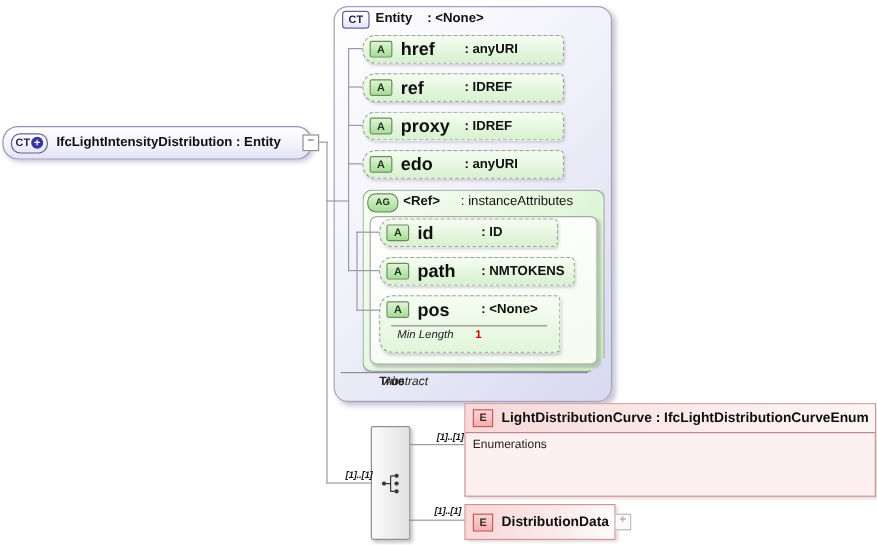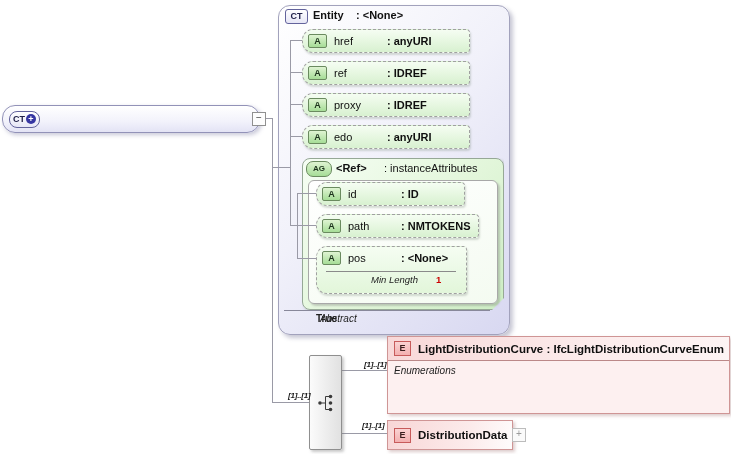--- a/index.html
+++ b/index.html
@@ -40,28 +40,28 @@
   .entity-type{position:absolute;left:356px;top:9px;z-index:2;font-size:11px;font-weight:bold;color:#111;}
 
   
   .attr{position:absolute;height:22px;z-index:4;display:flex;align-items:center;
     border:1px dashed #a0a0a0;border-radius:11px 4px 4px 11px;
     background:linear-gradient(#f5fdf2,#d8f1d0);
     box-shadow:1px 2px 2px rgba(100,120,100,.25);}
   .a-badge{flex:0 0 17px;height:12px;margin-left:5px;border:1px solid #6a8a5f;border-radius:2px;
     background:linear-gradient(#dff4d2,#a6dd97);font-size:9px;font-weight:bold;color:#1d331d;
     text-align:center;line-height:12px;}
-  .a-name{margin-left:7px;width:53px;font-size:11px;font-weight:normal;color:#0f0f0f;white-space:nowrap;}
+  .a-name{margin-left:7px;width:53px;font-size:15px;font-weight:bold;color:#0f0f0f;white-space:nowrap;}
   .a-type{font-size:11px;font-weight:bold;color:#0f0f0f;white-space:nowrap;text-align:center;}
   .attr-tall{position:absolute;z-index:4;border:1px dashed #a0a0a0;border-radius:11px 4px 4px 11px;
     background:linear-gradient(#f5fdf2,#e2f6da);box-shadow:1px 2px 2px rgba(100,120,100,.25);}
   .attr-tall .row1{height:22px;display:flex;align-items:center;}
   .facet-line{margin:2px 0 0 9px;width:130px;border-top:1px solid #8a8a8a;}
   .facet-row{display:flex;margin:2px 0 0 14px;}
-  .facet-label{font-size:9.5px;font-style:italic;color:#222;margin-left:40px;}
+  .facet-label{font-size:9.5px;font-style:italic;color:#222;}
   .facet-value{margin-left:18px;font-size:9.5px;font-weight:bold;color:#cc0000;}
 
   
   .ag-box{position:absolute;left:302px;top:158px;width:200px;height:150px;z-index:1;
     border:1px solid #96a896;border-radius:8px;
     background:linear-gradient(135deg,#f6fef4 0%,#e2f6da 55%,#cdeec4 100%);
     box-shadow:2px 2px 3px rgba(110,130,110,.4);
     clip-path:polygon(0 0,100% 0,100% calc(100% - 12px),calc(100% - 12px) 100%,0 100%);}
   .ag-badge{position:absolute;left:306px;top:161px;width:24px;height:14px;z-index:2;
     border:1px solid #6a8a5f;border-radius:7px;background:linear-gradient(#dff4d2,#a6dd97);
@@ -92,21 +92,21 @@
   .ldc-header{position:absolute;left:0;top:0;right:0;height:23px;
     border-bottom:1px solid #bb8888;
     background:linear-gradient(100deg,#f8d8d8,#fcecec 60%,#fdf4f4);
     display:flex;align-items:center;}
   .ldc-enum-area{position:absolute;left:0;top:24px;right:0;bottom:0;
     background:linear-gradient(100deg,#f9dада,#fbe4e4 50%,#fefafa);}
   .e-badge{flex:0 0 15px;height:13px;margin-left:6px;border:1px solid #c75b5b;
     background:linear-gradient(#fad3d3,#f3b0b0);font-size:9px;font-weight:bold;color:#3a1f1f;
     text-align:center;line-height:13px;}
   .e-title{margin-left:7px;font-size:11.5px;font-weight:bold;color:#0f0f0f;white-space:nowrap;}
-  .enum-label{position:absolute;left:6px;top:4px;font-size:10px;font-style:italic;color:#222;}
+  .enum-label{position:absolute;left:6px;top:4px;font-size:10px;color:#222;}
   .enum-col{position:absolute;left:70px;top:3px;display:flex;flex-direction:column;}
   .enum-val{font-size:9.5px;color:#8f8f8f;line-height:11px;}
   .dd-box{left:387px;top:420px;width:124px;height:28px;display:flex;align-items:center;
     background:linear-gradient(100deg,#f8d6d6,#fcebeb 65%,#fefcfc);}
   .expand-box{position:absolute;left:512px;top:428px;width:12px;height:12px;z-index:5;
     border:1px solid #bcbcbc;background:#fafafa;color:#9a9a9a;
     font-size:10px;line-height:10px;text-align:center;}
 </style>
 </head>
 <body>
@@ -132,20 +132,21 @@
 
   <div class="card" style="left:276px;top:391px;">[1]..[1]</div>
   <div class="card" style="left:352px;top:360px;">[1]..[1]</div>
   <div class="card" style="left:350px;top:421px;">[1]..[1]</div>
 
   <div class="main-box">
     <span class="ctplus">
       <span class="ct-txt">CT</span>
       <span class="plus-circ">+</span>
     </span>
+    <span class="main-title">IfcLightIntensityDistribution : Entity</span>
   </div>
   <div class="collapse-box">−</div>
 
   <div class="entity-box"></div>
   <div class="ct-badge">CT</div>
   <div class="entity-name">Entity</div>
   <div class="entity-type">: &lt;None&gt;</div>
 
   <div class="attr" style="left:302px;top:29px;width:166px;">
     <span class="a-badge">A</span>

